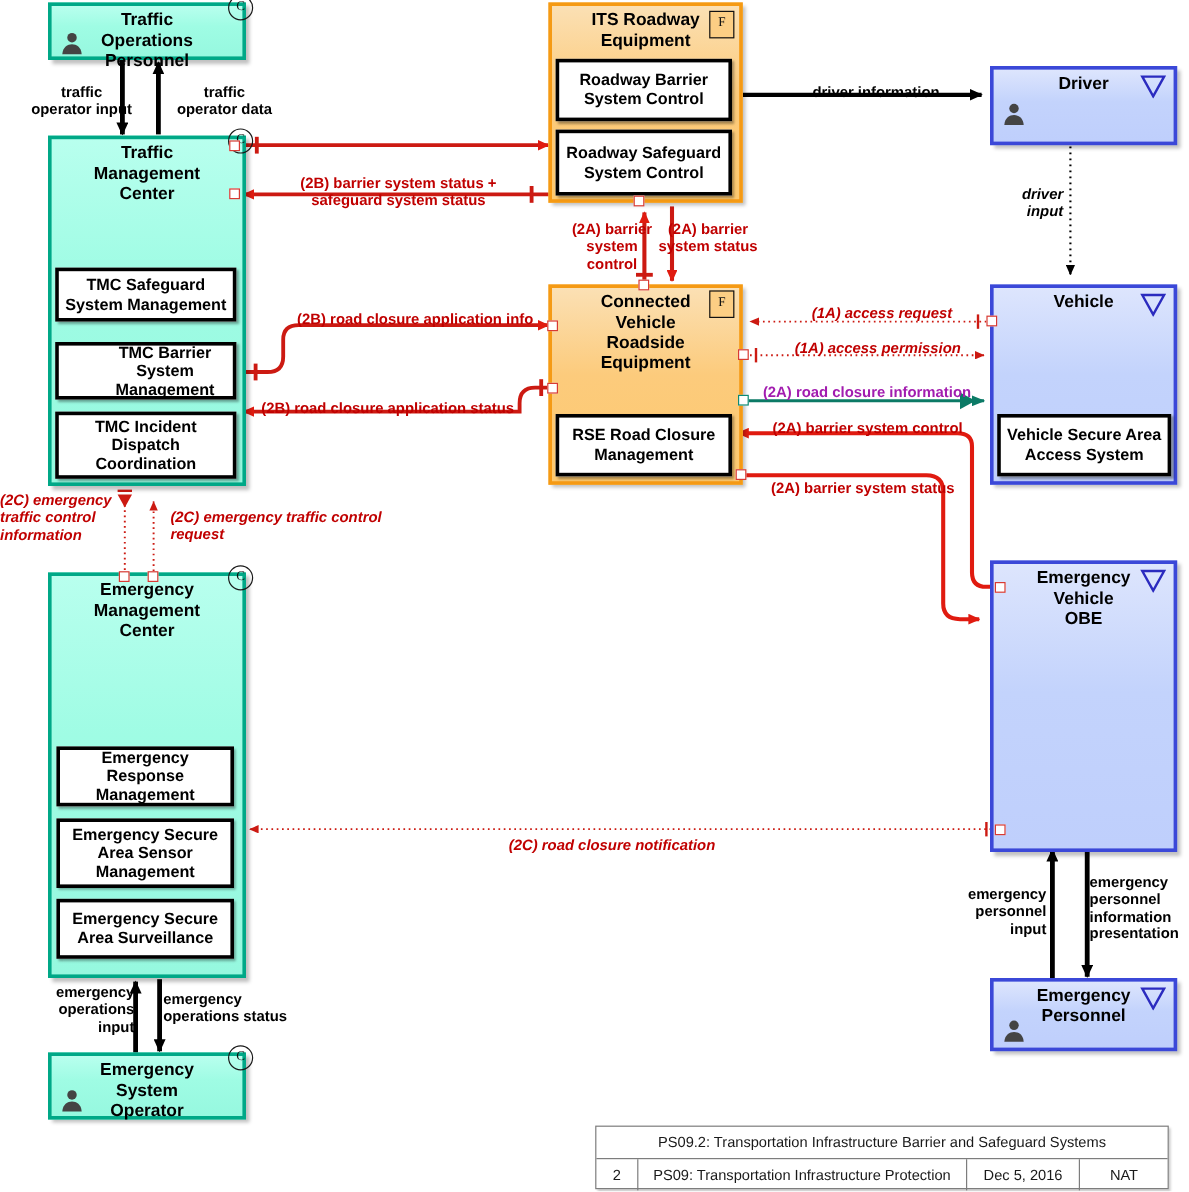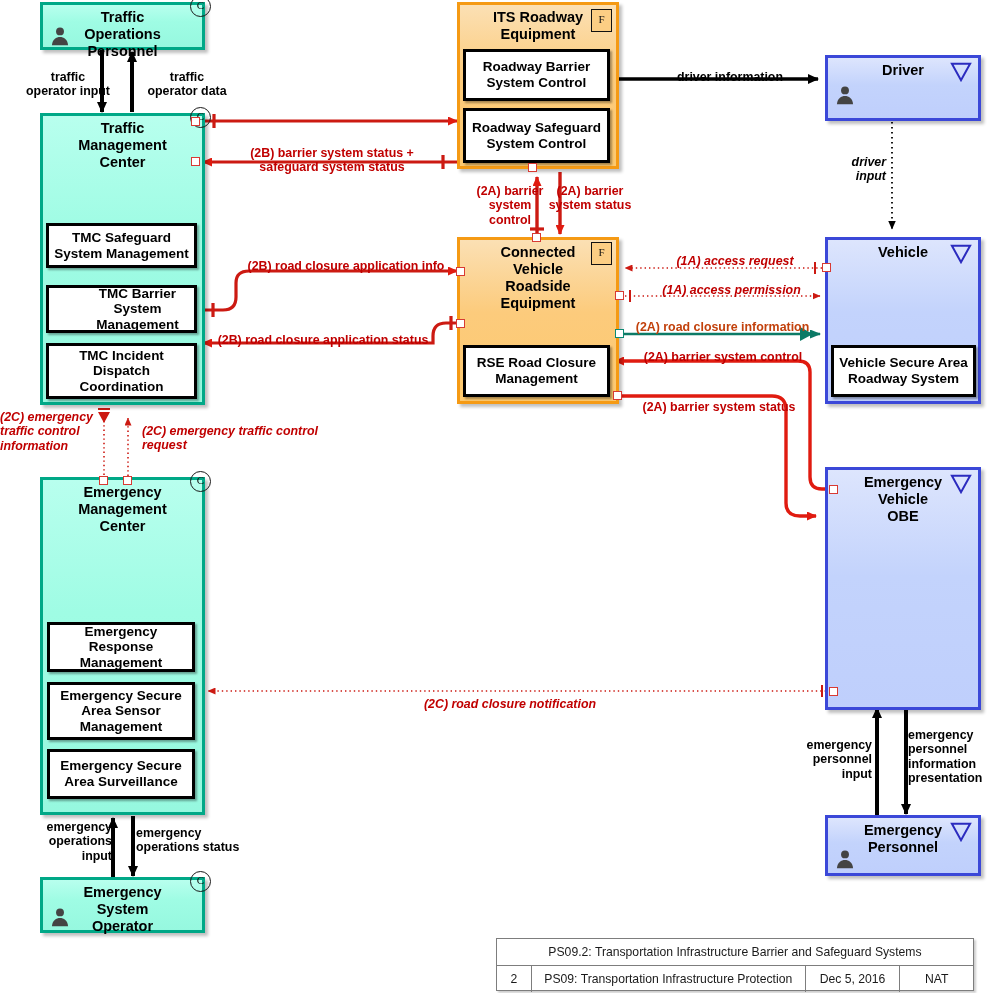--- a/index.html
+++ b/index.html
@@ -35,21 +35,21 @@
   
   .person{position:absolute;width:22px;height:22px;}
   .person svg{display:block;}
 
   
   .port{position:absolute;width:9px;height:9px;box-sizing:border-box;background:#fff;border:1.6px solid #D83A33;}
   .port.teal{border-color:#0C8A74;}
   .lbl{position:absolute;font-size:12.4px;font-weight:bold;line-height:1.15;color:#000;text-align:center;white-space:pre-line;}
   .lbl.red{color:#C00000;}
   .lbl.redi{color:#C00000;font-style:italic;font-weight:bold;}
-  .lbl.teal{color:#c2410c;text-align:center;}
+  .lbl.teal{color:#a21caf;text-align:center;}
   .lbl.blk{color:#000;}
   .lbl.blki{color:#000;font-style:italic;font-weight:bold;}
 
   svg.wires{position:absolute;left:0;top:0;width:991px;height:993px;overflow:visible;pointer-events:none;}
 
   
   #titleblock{position:absolute;border:1px solid #7d7d7d;box-sizing:border-box;background:#fff;
      box-shadow:2px 2px 2px rgba(0,0,0,.2);}
   #titleblock .tbrow{display:flex;}
   #titleblock .tbcell{border-right:1px solid #7d7d7d;box-sizing:border-box;display:flex;
@@ -279,21 +279,21 @@
 
   <div class="node blue" style="left:825px;top:237px;width:156px;height:167px;">
     <div class="title">Vehicle</div>
     <div class="badge-v" style="right:6px;top:4px;">
       <svg viewBox="0 0 24 22" width="22" height="20">
           <path d="M2,2 L22,2 L12,20 z" fill="none" stroke="#2B2BBF" stroke-width="2.2"></path>
         </svg>
     </div>
   </div>
   <div class="sub" style="left: 831px; top: 345px; width: 145px; height: 52px; white-space: pre-line;">Vehicle Secure Area
-Roadway System</div>
+Access System</div>
   <div class="port" style="left:822px;top:263px;"></div>
 
   <div class="node blue" style="left:825px;top:467px;width:156px;height:243px;">
     <div class="title" style="white-space: pre-line;">Emergency Vehicle
 OBE</div>
     <div class="badge-v" style="right:6px;top:4px;">
       <svg viewBox="0 0 24 22" width="22" height="20">
           <path d="M2,2 L22,2 L12,20 z" fill="none" stroke="#2B2BBF" stroke-width="2.2"></path>
         </svg>
     </div>

